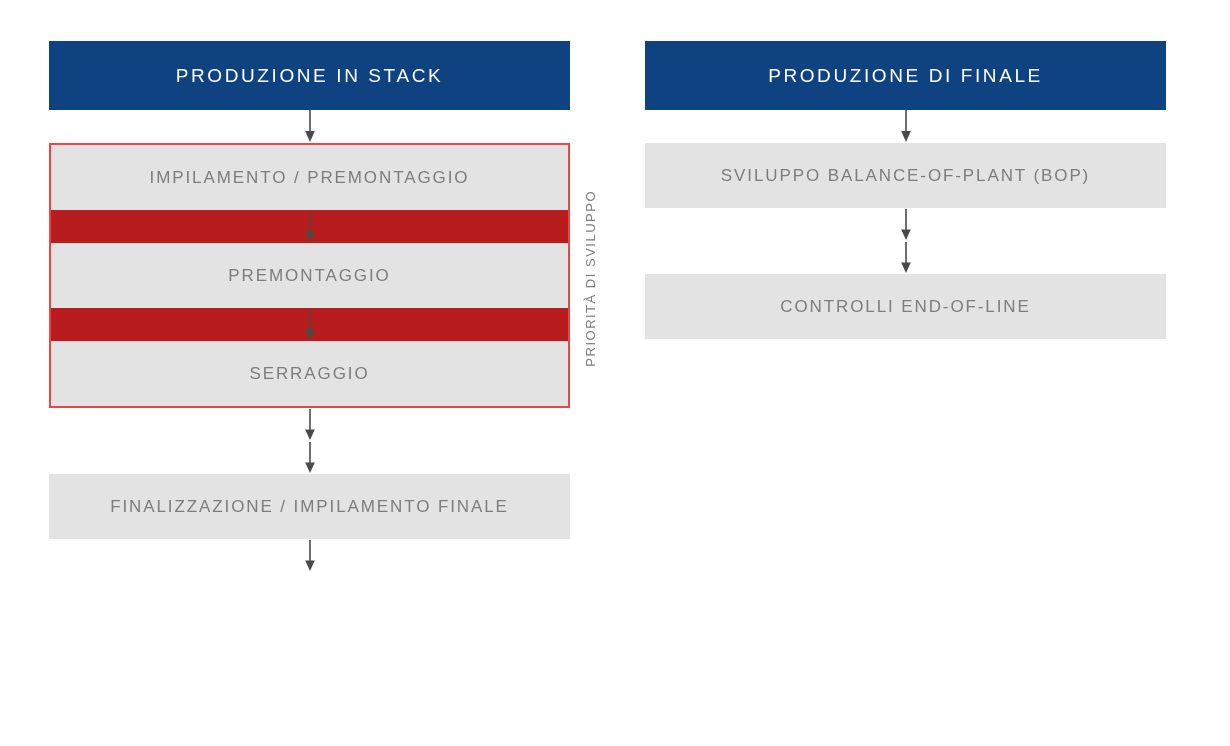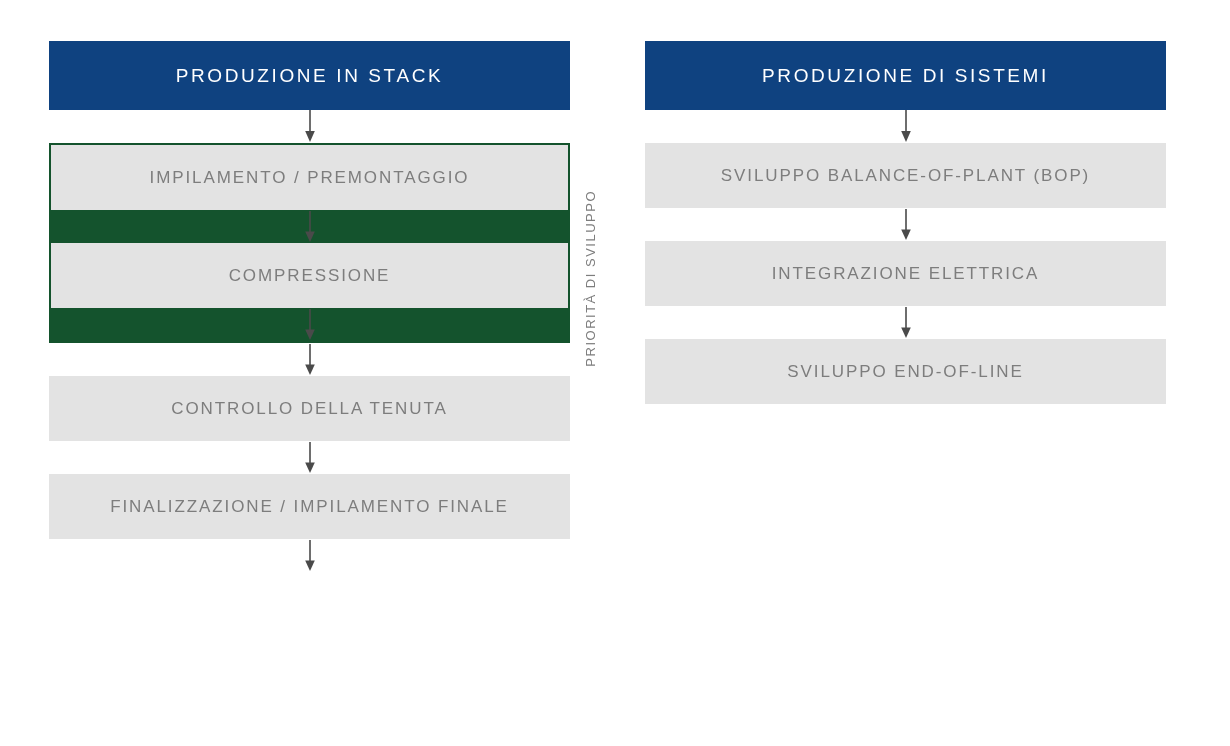--- a/index.html
+++ b/index.html
@@ -73,23 +73,23 @@
     display: flex;
     align-items: center;
     justify-content: center;
   }
   .arrow svg { display: block; }
 
   
   .group-frame {
     position: relative;
     width: 521px;
-    border: 2px solid #14532d;
+    border: 2px solid #ef4444;
     box-sizing: border-box;
-    background: #14532d;
+    background: #b91c1c;
   }
   .group-frame .step-box { width: 517px; }
   .group-frame .arrow    { width: 517px; }
 
   
   .vertical-label {
     position: absolute;
     left: 578px;
     top: 143px;
     width: 24px;
@@ -134,43 +134,43 @@
       </div>
 
       <div class="arrow">
         <svg width="14" height="33" viewBox="0 0 14 33" aria-hidden="true">
           <line x1="7" y1="1" x2="7" y2="23" stroke="#4a4a4a" stroke-width="1.6"></line>
           <polygon points="7,32 2.2,21.5 11.8,21.5" fill="#4a4a4a"></polygon>
         </svg>
       </div>
 
       <div class="step-box">
-        <span class="step-label">COMPRESSIONE</span>
+        <span class="step-label">PREMONTAGGIO</span>
       </div>
 
       <div class="arrow">
         <svg width="14" height="33" viewBox="0 0 14 33" aria-hidden="true">
           <line x1="7" y1="1" x2="7" y2="23" stroke="#4a4a4a" stroke-width="1.6"></line>
           <polygon points="7,32 2.2,21.5 11.8,21.5" fill="#4a4a4a"></polygon>
         </svg>
       </div>
 
-
-    </div>
-
-    <div class="arrow">
-      <svg width="14" height="33" viewBox="0 0 14 33" aria-hidden="true">
-        <line x1="7" y1="1" x2="7" y2="23" stroke="#4a4a4a" stroke-width="1.6"></line>
-        <polygon points="7,32 2.2,21.5 11.8,21.5" fill="#4a4a4a"></polygon>
-      </svg>
-    </div>
-
-    <div class="step-box">
-      <span class="step-label">CONTROLLO DELLA TENUTA</span>
-    </div>
+      <div class="step-box">
+        <span class="step-label">SERRAGGIO</span>
+      </div>
+
+    </div>
+
+    <div class="arrow">
+      <svg width="14" height="33" viewBox="0 0 14 33" aria-hidden="true">
+        <line x1="7" y1="1" x2="7" y2="23" stroke="#4a4a4a" stroke-width="1.6"></line>
+        <polygon points="7,32 2.2,21.5 11.8,21.5" fill="#4a4a4a"></polygon>
+      </svg>
+    </div>
+
 
     <div class="arrow">
       <svg width="14" height="33" viewBox="0 0 14 33" aria-hidden="true">
         <line x1="7" y1="1" x2="7" y2="23" stroke="#4a4a4a" stroke-width="1.6"></line>
         <polygon points="7,32 2.2,21.5 11.8,21.5" fill="#4a4a4a"></polygon>
       </svg>
     </div>
 
     <div class="step-box">
       <span class="step-label">FINALIZZAZIONE / IMPILAMENTO FINALE</span>
@@ -186,51 +186,48 @@
 
   </div>
 
   <div class="vertical-label">
     <span>PRIORITÀ DI SVILUPPO</span>
   </div>
 
   <div class="column" id="col-systems">
 
     <div class="header-box">
-      <span class="header-label">PRODUZIONE DI SISTEMI</span>
+      <span class="header-label">PRODUZIONE DI FINALE</span>
     </div>
 
     <div class="arrow">
       <svg width="14" height="33" viewBox="0 0 14 33" aria-hidden="true">
         <line x1="7" y1="0" x2="7" y2="22" stroke="#4a4a4a" stroke-width="1.6"></line>
         <polygon points="7,32 2.2,21 11.8,21" fill="#4a4a4a"></polygon>
       </svg>
     </div>
 
     <div class="step-box">
       <span class="step-label">SVILUPPO BALANCE-OF-PLANT (BOP)</span>
     </div>
 
     <div class="arrow">
       <svg width="14" height="33" viewBox="0 0 14 33" aria-hidden="true">
         <line x1="7" y1="1" x2="7" y2="23" stroke="#4a4a4a" stroke-width="1.6"></line>
         <polygon points="7,32 2.2,21.5 11.8,21.5" fill="#4a4a4a"></polygon>
       </svg>
     </div>
 
+
+    <div class="arrow">
+      <svg width="14" height="33" viewBox="0 0 14 33" aria-hidden="true">
+        <line x1="7" y1="1" x2="7" y2="23" stroke="#4a4a4a" stroke-width="1.6"></line>
+        <polygon points="7,32 2.2,21.5 11.8,21.5" fill="#4a4a4a"></polygon>
+      </svg>
+    </div>
+
     <div class="step-box">
-      <span class="step-label">INTEGRAZIONE ELETTRICA</span>
-    </div>
-
-    <div class="arrow">
-      <svg width="14" height="33" viewBox="0 0 14 33" aria-hidden="true">
-        <line x1="7" y1="1" x2="7" y2="23" stroke="#4a4a4a" stroke-width="1.6"></line>
-        <polygon points="7,32 2.2,21.5 11.8,21.5" fill="#4a4a4a"></polygon>
-      </svg>
-    </div>
-
-    <div class="step-box">
-      <span class="step-label">SVILUPPO END-OF-LINE</span>
+      <span class="step-label">CONTROLLI END-OF-LINE</span>
     </div>
 
   </div>
 
 </div>
 
 </body></html>

